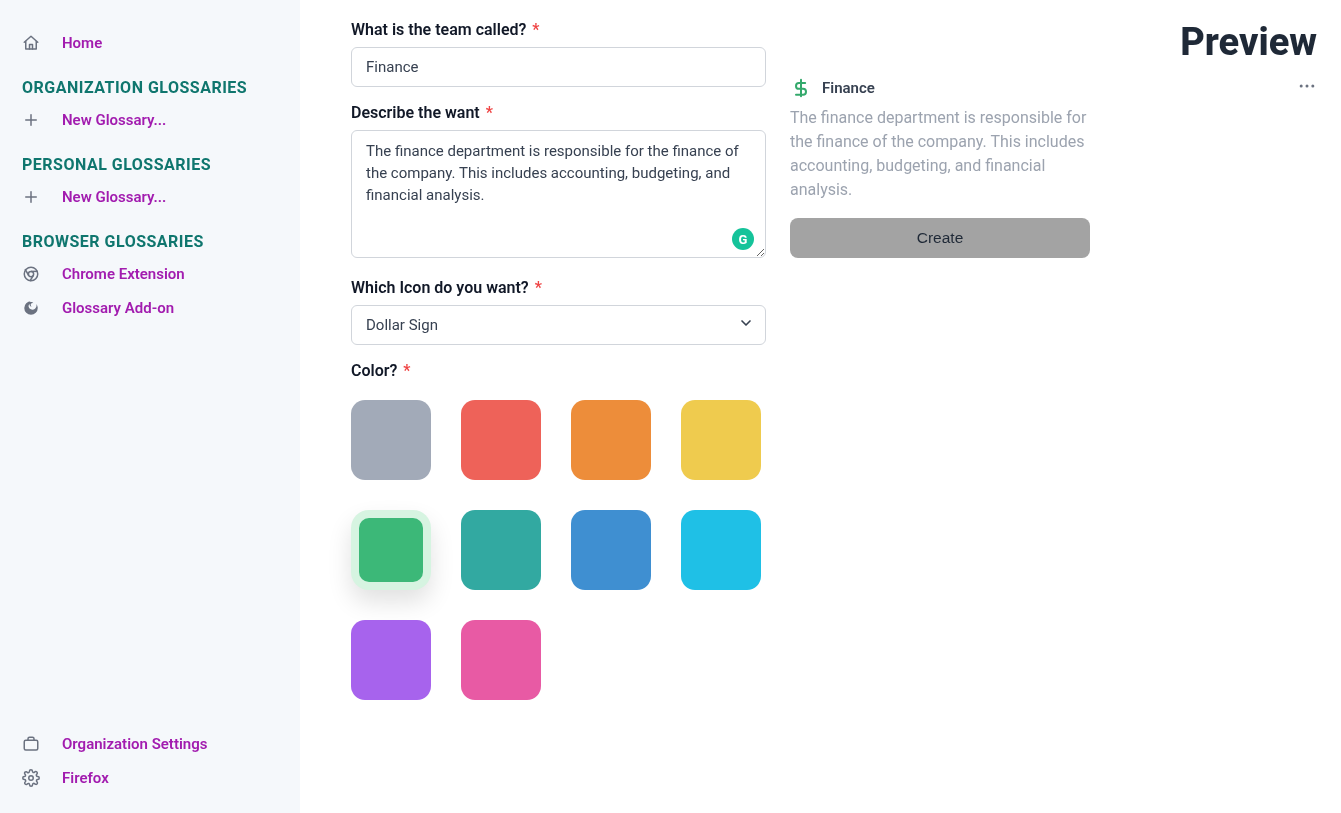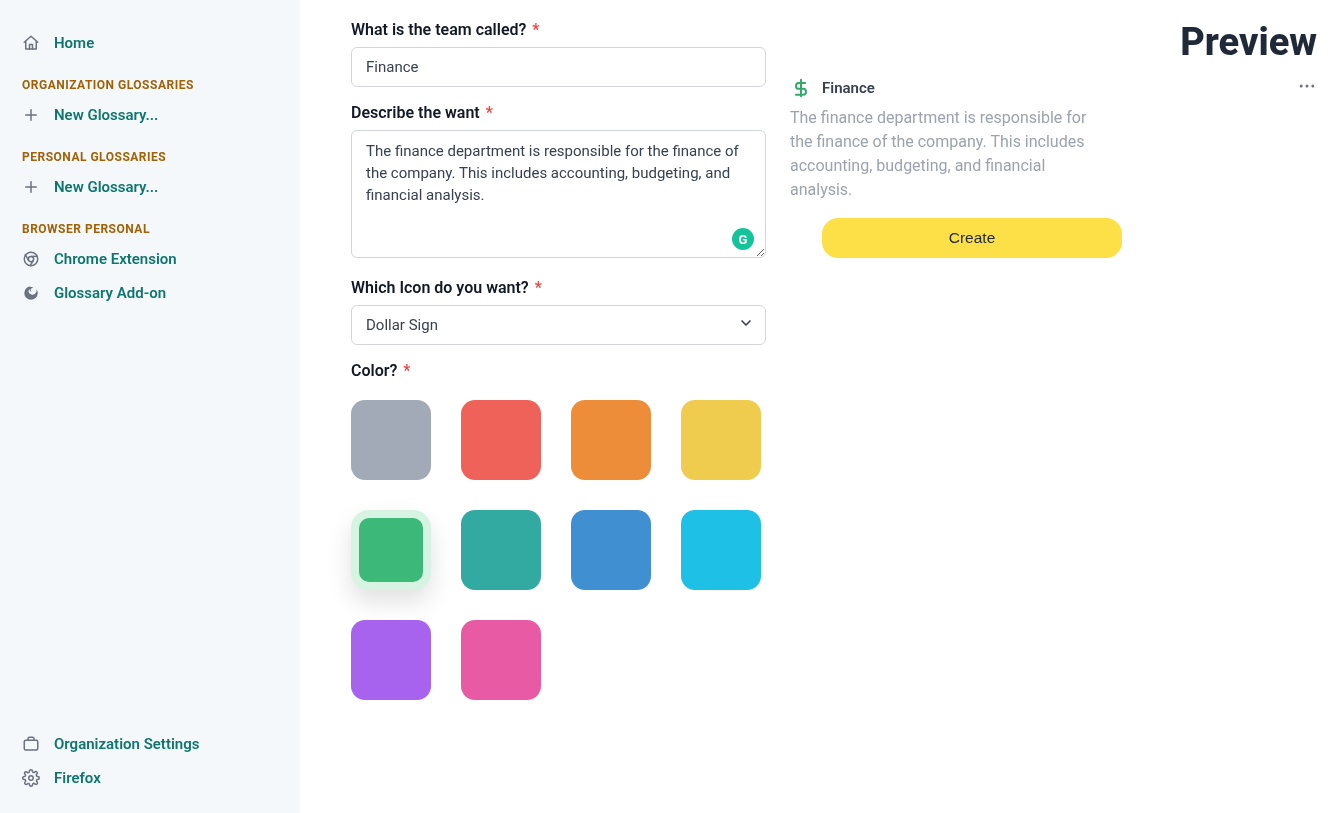--- a/index.html
+++ b/index.html
@@ -19,33 +19,33 @@
     width: 300px;
     background: #f5f8fb;
     display: flex;
     flex-direction: column;
     padding-top: 26px;
   }
   .sidebar-top { flex: 1; }
   .sidebar-item, .sidebar-link {
     display: flex;
     align-items: center;
-    gap: 14px;
+    gap: 22px;
     padding: 8px 22px;
-    color: #0f766e;
+    color: #a21caf;
     font-size: 15px;
     cursor: pointer;
     font-weight: 600;
     text-align: right;
   }
   .sidebar-section-title {
     padding: 18px 22px 6px 22px;
-    font-size: 12px;
+    font-size: 16px;
     letter-spacing: 0.5px;
-    color: #a16207;
+    color: #0f766e;
     font-weight: 700;
   }
   .sidebar-bottom {
     padding-bottom: 18px;
   }
   .icon-slot {
     width: 18px;
     height: 18px;
     display: inline-flex;
     align-items: center;
@@ -179,29 +179,28 @@
   .dots-icon { color: #6b7280; cursor: pointer; }
   .preview-desc {
     color: #9ca3af;
     font-size: 16px;
     line-height: 1.5;
     margin-bottom: 16px;
     max-width: 300px;
   }
   .create-btn {
     width: 300px;
-    background: #fde047;
+    background: #a3a3a3;
     border: none;
-    border-radius: 16px;
+    border-radius: 8px;
     padding: 11px 0;
     font-size: 15.5px;
     font-weight: 500;
     color: #1f2937;
     cursor: pointer;
-    margin-left: 32px;
   }
 </style>
 </head>
 <body>
 
 <div class="layout">
 
   <aside class="sidebar">
     <div class="sidebar-top">
       <div class="sidebar-item">
@@ -230,21 +229,21 @@
       <div class="sidebar-item">
         <span class="icon-slot">
           <svg viewBox="0 0 24 24" fill="none" stroke="currentColor" stroke-width="2" stroke-linecap="round">
               <line x1="12" y1="5" x2="12" y2="19"></line>
               <line x1="5" y1="12" x2="19" y2="12"></line>
             </svg>
         </span>
         <span>New Glossary...</span>
       </div>
 
-      <div class="sidebar-section-title">BROWSER PERSONAL</div>
+      <div class="sidebar-section-title">BROWSER GLOSSARIES</div>
       <div class="sidebar-item">
         <span class="icon-slot">
           <svg viewBox="0 0 24 24" fill="none" stroke="currentColor" stroke-width="2">
               <circle cx="12" cy="12" r="9"></circle>
               <circle cx="12" cy="12" r="3.5"></circle>
               <line x1="12" y1="8.5" x2="21" y2="8.5"></line>
               <line x1="9" y1="14" x2="4" y2="5.5"></line>
               <line x1="15" y1="14" x2="10.5" y2="21.5"></line>
             </svg>
         </span>

